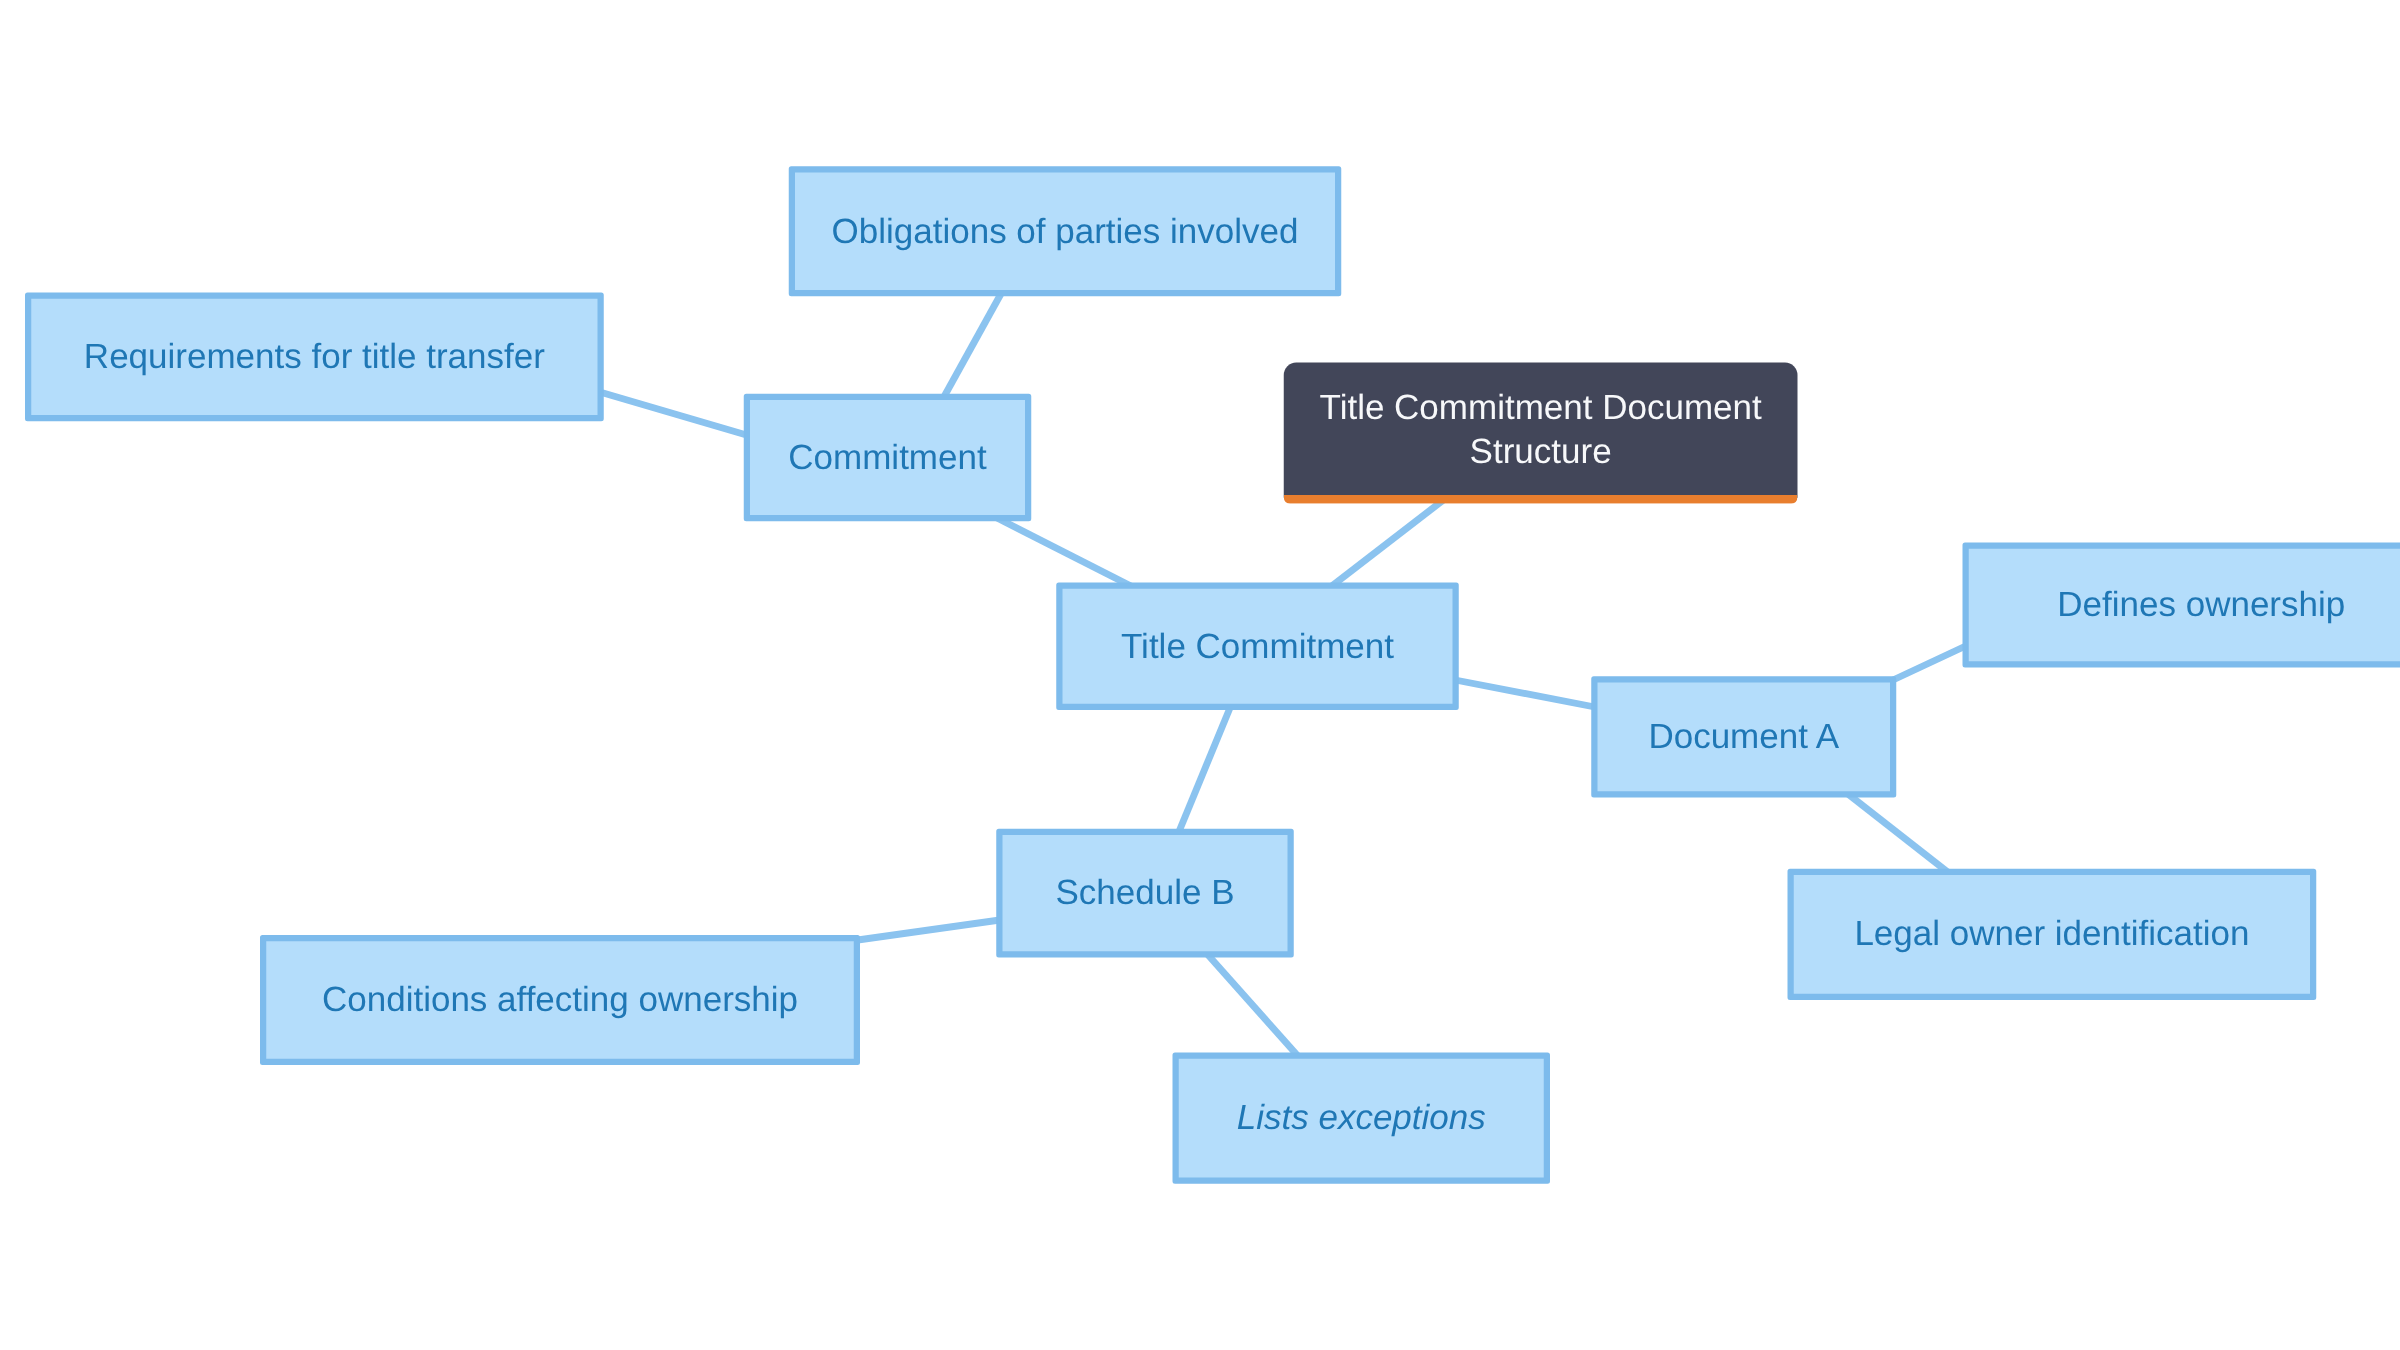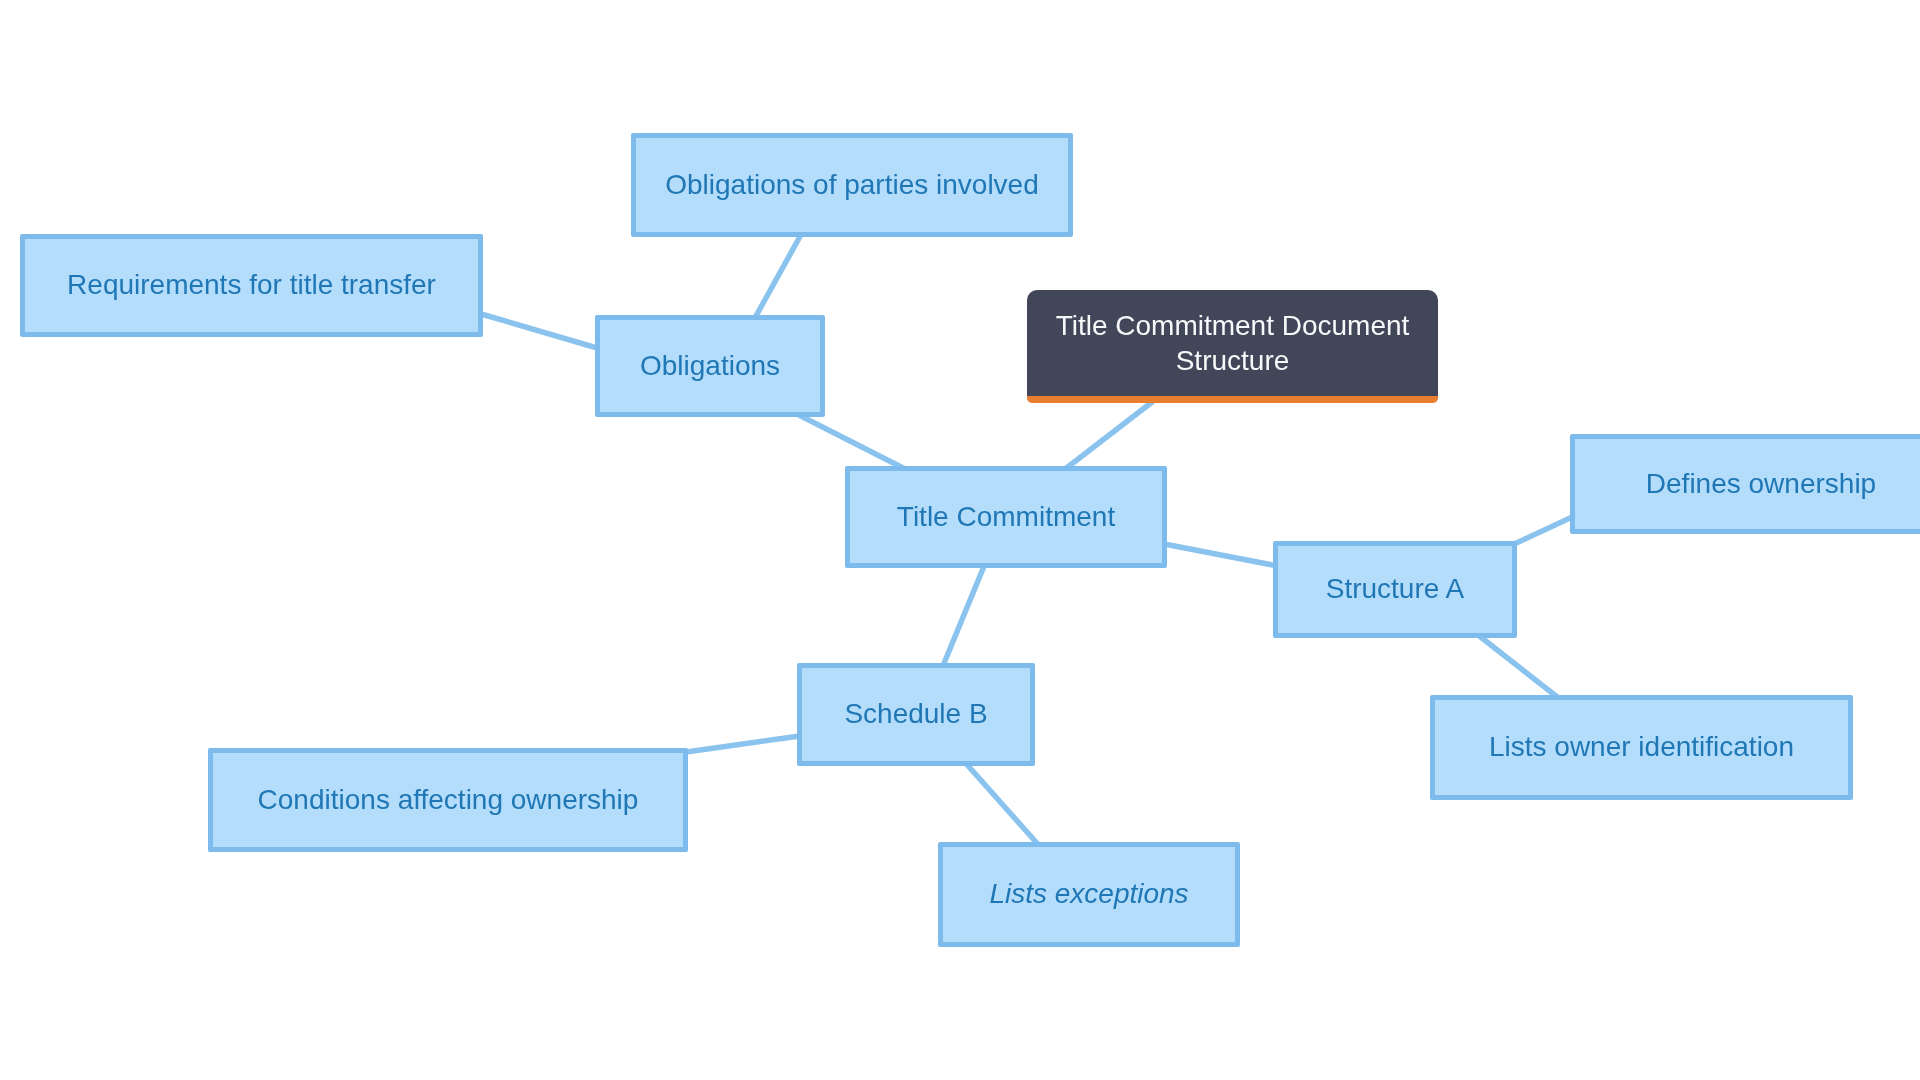--- a/index.html
+++ b/index.html
@@ -97,37 +97,37 @@
 
   <div class="node" id="n-requirements">
     <span>Requirements for title transfer</span>
   </div>
 
   <div class="node" id="n-obligations">
     <span>Obligations of parties involved</span>
   </div>
 
   <div class="node" id="n-conditions">
-    <span>Obligations</span>
+    <span>Commitment</span>
   </div>
 
   <div class="node" id="n-title-commitment">
     <span>Title Commitment</span>
   </div>
 
   <div class="node" id="n-schedule-a">
-    <span>Structure A</span>
+    <span>Document A</span>
   </div>
 
   <div class="node" id="n-defines-ownership">
     <span>Defines ownership</span>
   </div>
 
   <div class="node" id="n-legal-owner">
-    <span>Lists owner identification</span>
+    <span>Legal owner identification</span>
   </div>
 
   <div class="node" id="n-schedule-b">
     <span>Schedule B</span>
   </div>
 
   <div class="node" id="n-conditions-own">
     <span>Conditions affecting ownership</span>
   </div>
 

